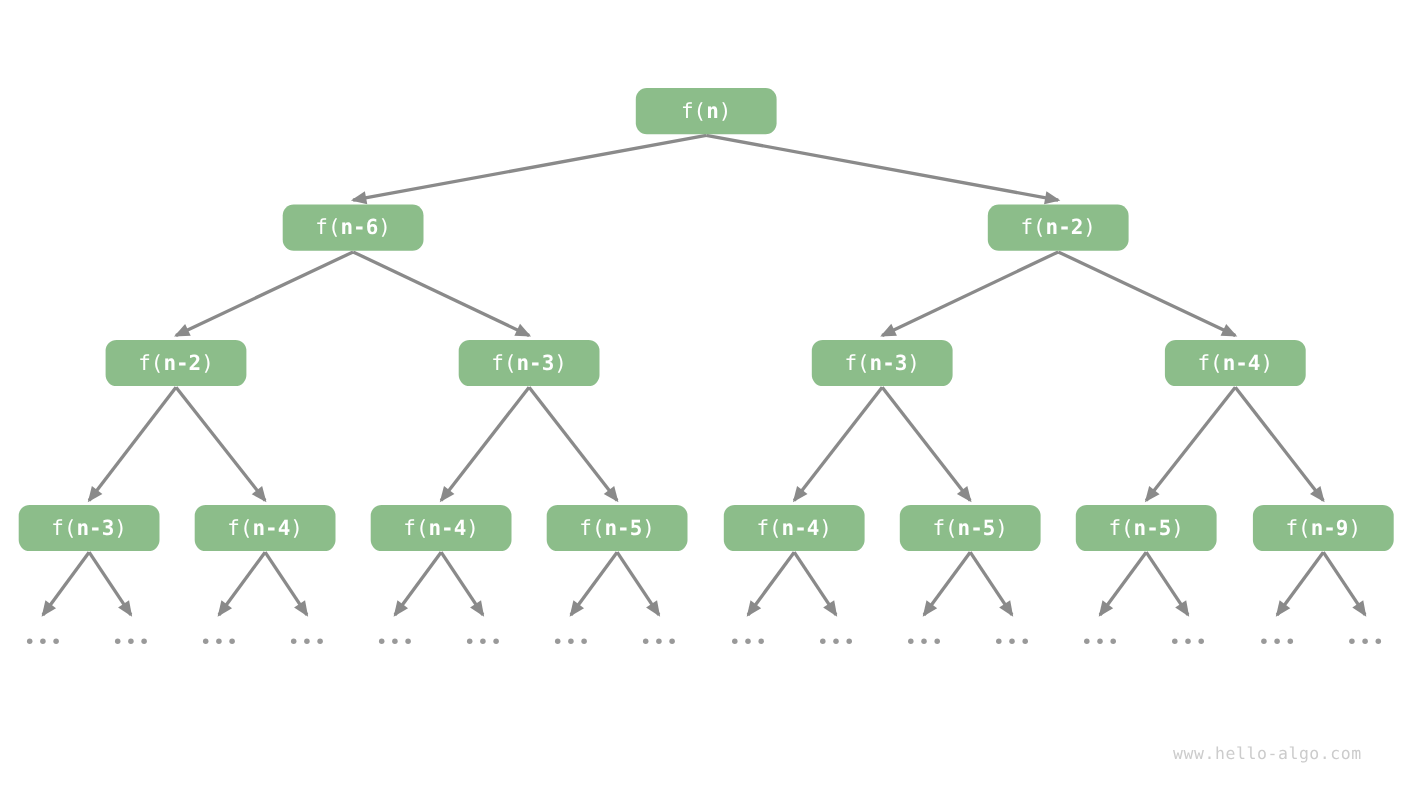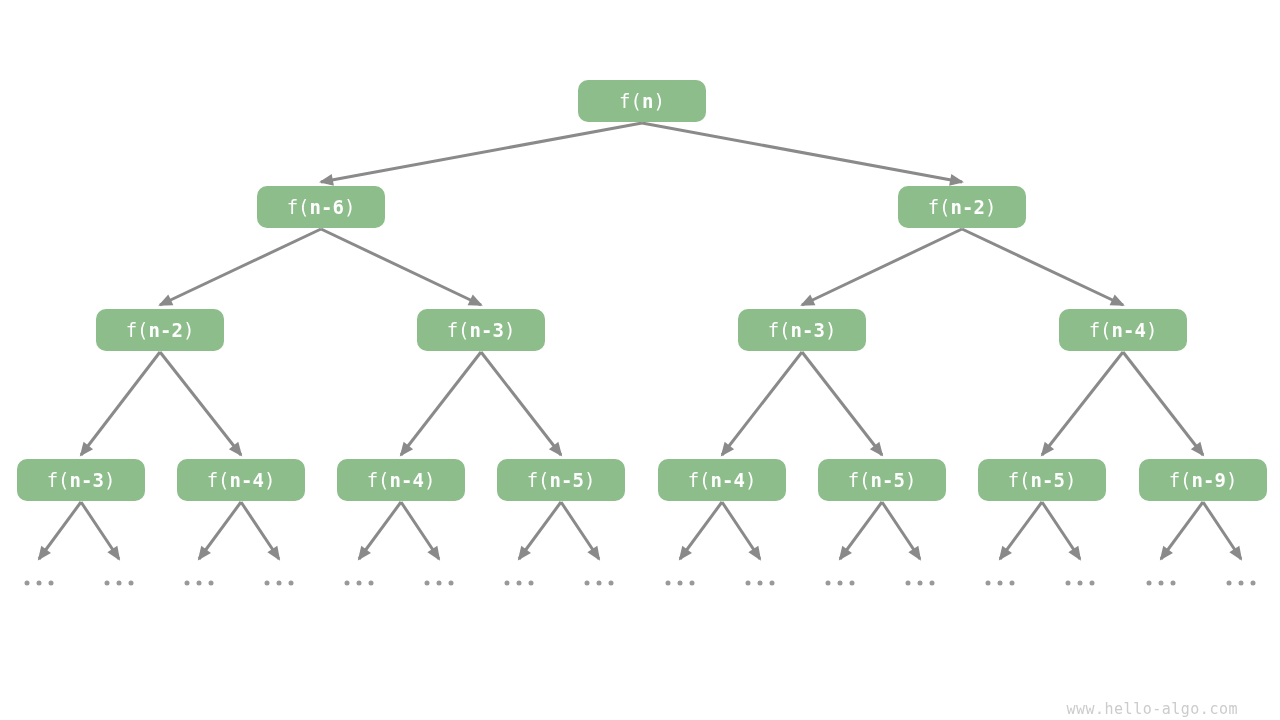--- a/index.html
+++ b/index.html
@@ -148,14 +148,14 @@
       <div class="node" style="left: 1123px; top: 330px; background: rgb(140, 189, 138); color: rgb(255, 255, 255);"><span>f(</span><b>n-4</b><span>)</span></div>
       <div class="node" style="left: 81px; top: 480px; background: rgb(140, 189, 138); color: rgb(255, 255, 255);"><span>f(</span><b>n-3</b><span>)</span></div>
       <div class="node" style="left: 241px; top: 480px; background: rgb(140, 189, 138); color: rgb(255, 255, 255);"><span>f(</span><b>n-4</b><span>)</span></div>
       <div class="node" style="left: 401px; top: 480px; background: rgb(140, 189, 138); color: rgb(255, 255, 255);"><span>f(</span><b>n-4</b><span>)</span></div>
       <div class="node" style="left: 561px; top: 480px; background: rgb(140, 189, 138); color: rgb(255, 255, 255);"><span>f(</span><b>n-5</b><span>)</span></div>
       <div class="node" style="left: 722px; top: 480px; background: rgb(140, 189, 138); color: rgb(255, 255, 255);"><span>f(</span><b>n-4</b><span>)</span></div>
       <div class="node" style="left: 882px; top: 480px; background: rgb(140, 189, 138); color: rgb(255, 255, 255);"><span>f(</span><b>n-5</b><span>)</span></div>
       <div class="node" style="left: 1042px; top: 480px; background: rgb(140, 189, 138); color: rgb(255, 255, 255);"><span>f(</span><b>n-5</b><span>)</span></div>
       <div class="node" style="left: 1203px; top: 480px; background: rgb(140, 189, 138); color: rgb(255, 255, 255);"><span>f(</span><b>n-9</b><span>)</span></div>
     </div>
-  <div class="watermark" style="color: rgb(204, 204, 204); margin-top: 24px;">www.hello-algo.com</div>
+  <div class="watermark" style="color: rgb(204, 204, 204);">www.hello-algo.com</div>
 </div>
 
 </body></html>

